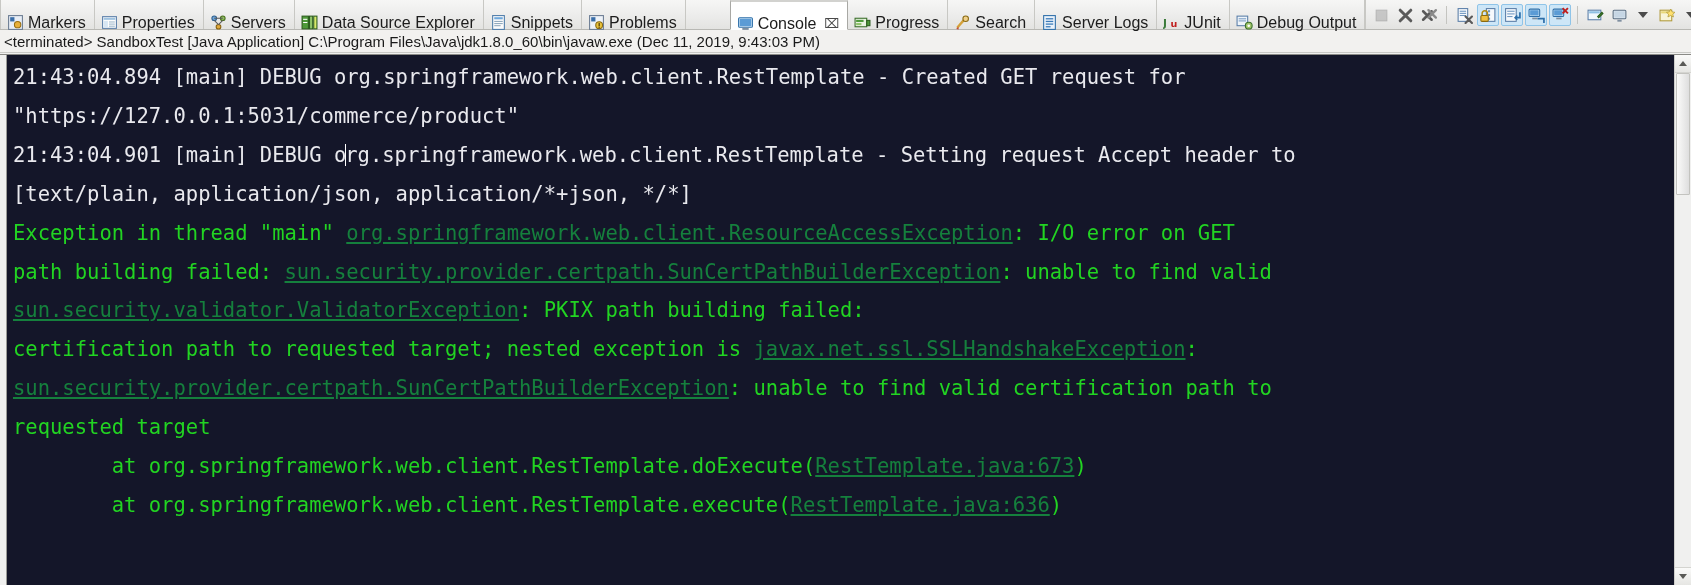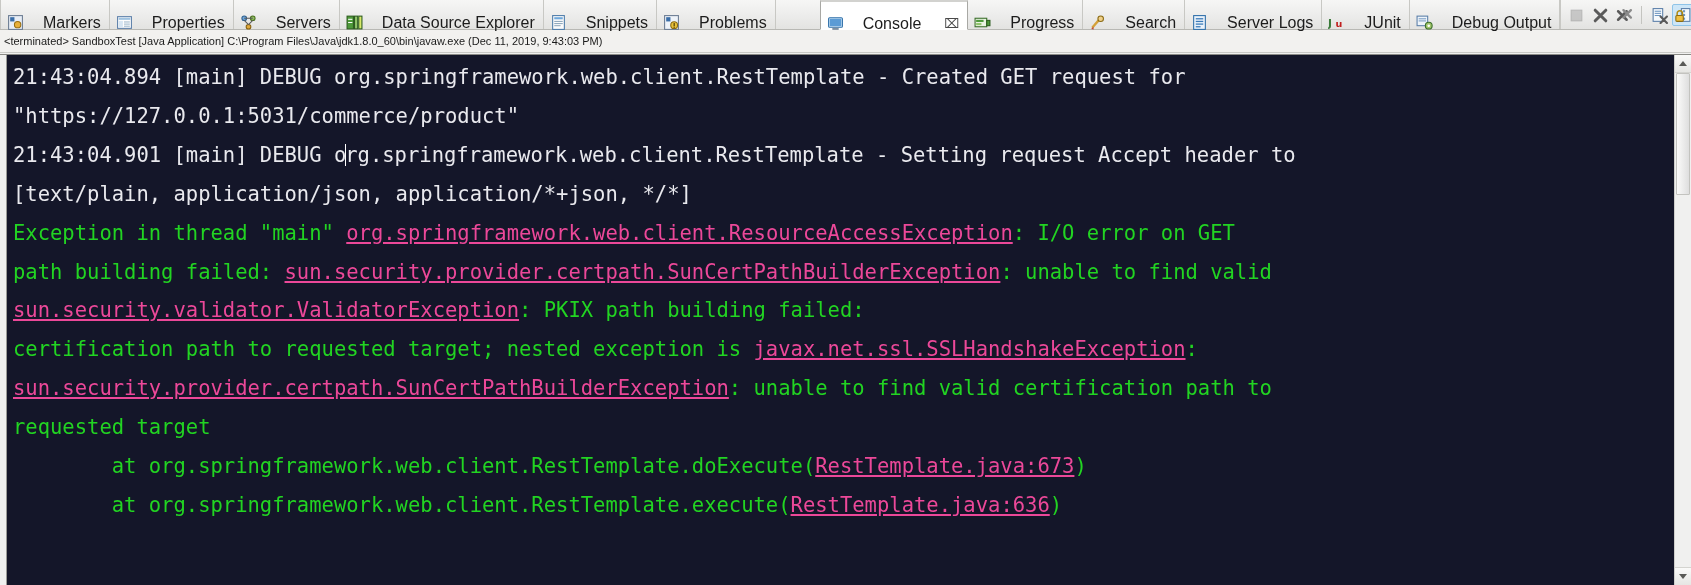--- a/index.html
+++ b/index.html
@@ -24,21 +24,21 @@
     align-items: stretch;
     height: 30px;
     background: linear-gradient(to bottom, #f6f6f5 0%, #ececeb 55%, #e3e3e1 100%);
     border-bottom: 1px solid #b8b8b4;
     position: relative;
     box-sizing: border-box;
   }
   .tab {
     display: flex;
     align-items: center;
-    gap: 19px;
+    gap: 4px;
     padding: 16px 8px 0 6px;
     font-size: 16px;
     color: #1c1c1c;
     border-right: 1px solid #c8c8c4;
     cursor: default;
     white-space: nowrap;
     box-sizing: border-box;
     background: transparent;
   }
   .tab:first-child { border-left: 1px solid #c8c8c4; }
@@ -105,21 +105,21 @@
   }
 
   
   .statusline {
     height: 23px;
     background: #f2f1ef;
     border-bottom: 1px solid #c9c9c5;
     display: flex;
     align-items: center;
     padding-left: 4px;
-    font-size: 11px;
+    font-size: 15px;
     color: #1a1a1a;
     white-space: nowrap;
     overflow: hidden;
     box-sizing: border-box;
     font-family: "Liberation Sans", sans-serif;
   }
 
   
   .consolewrap {
     position: absolute;
@@ -146,21 +146,21 @@
   }
   .cline {
     font-family: "DejaVu Sans Mono", monospace;
     font-size: 20.5px;
     line-height: 38.9px;
     white-space: pre;
     color: #e8e8ec;
     letter-spacing: 0px;
   }
   .err   { color: #22d422; }
-  .link  { color: #ec4899; text-decoration: underline; }
+  .link  { color: #15803d; text-decoration: underline; }
   .plain { color: #e9e9ee; }
   .caretbar {
     display: inline-block;
     width: 0;
     border-left: 1.5px solid #ffffff;
     height: 22px;
     vertical-align: -4px;
     margin: 0 -1px;
   }
 

